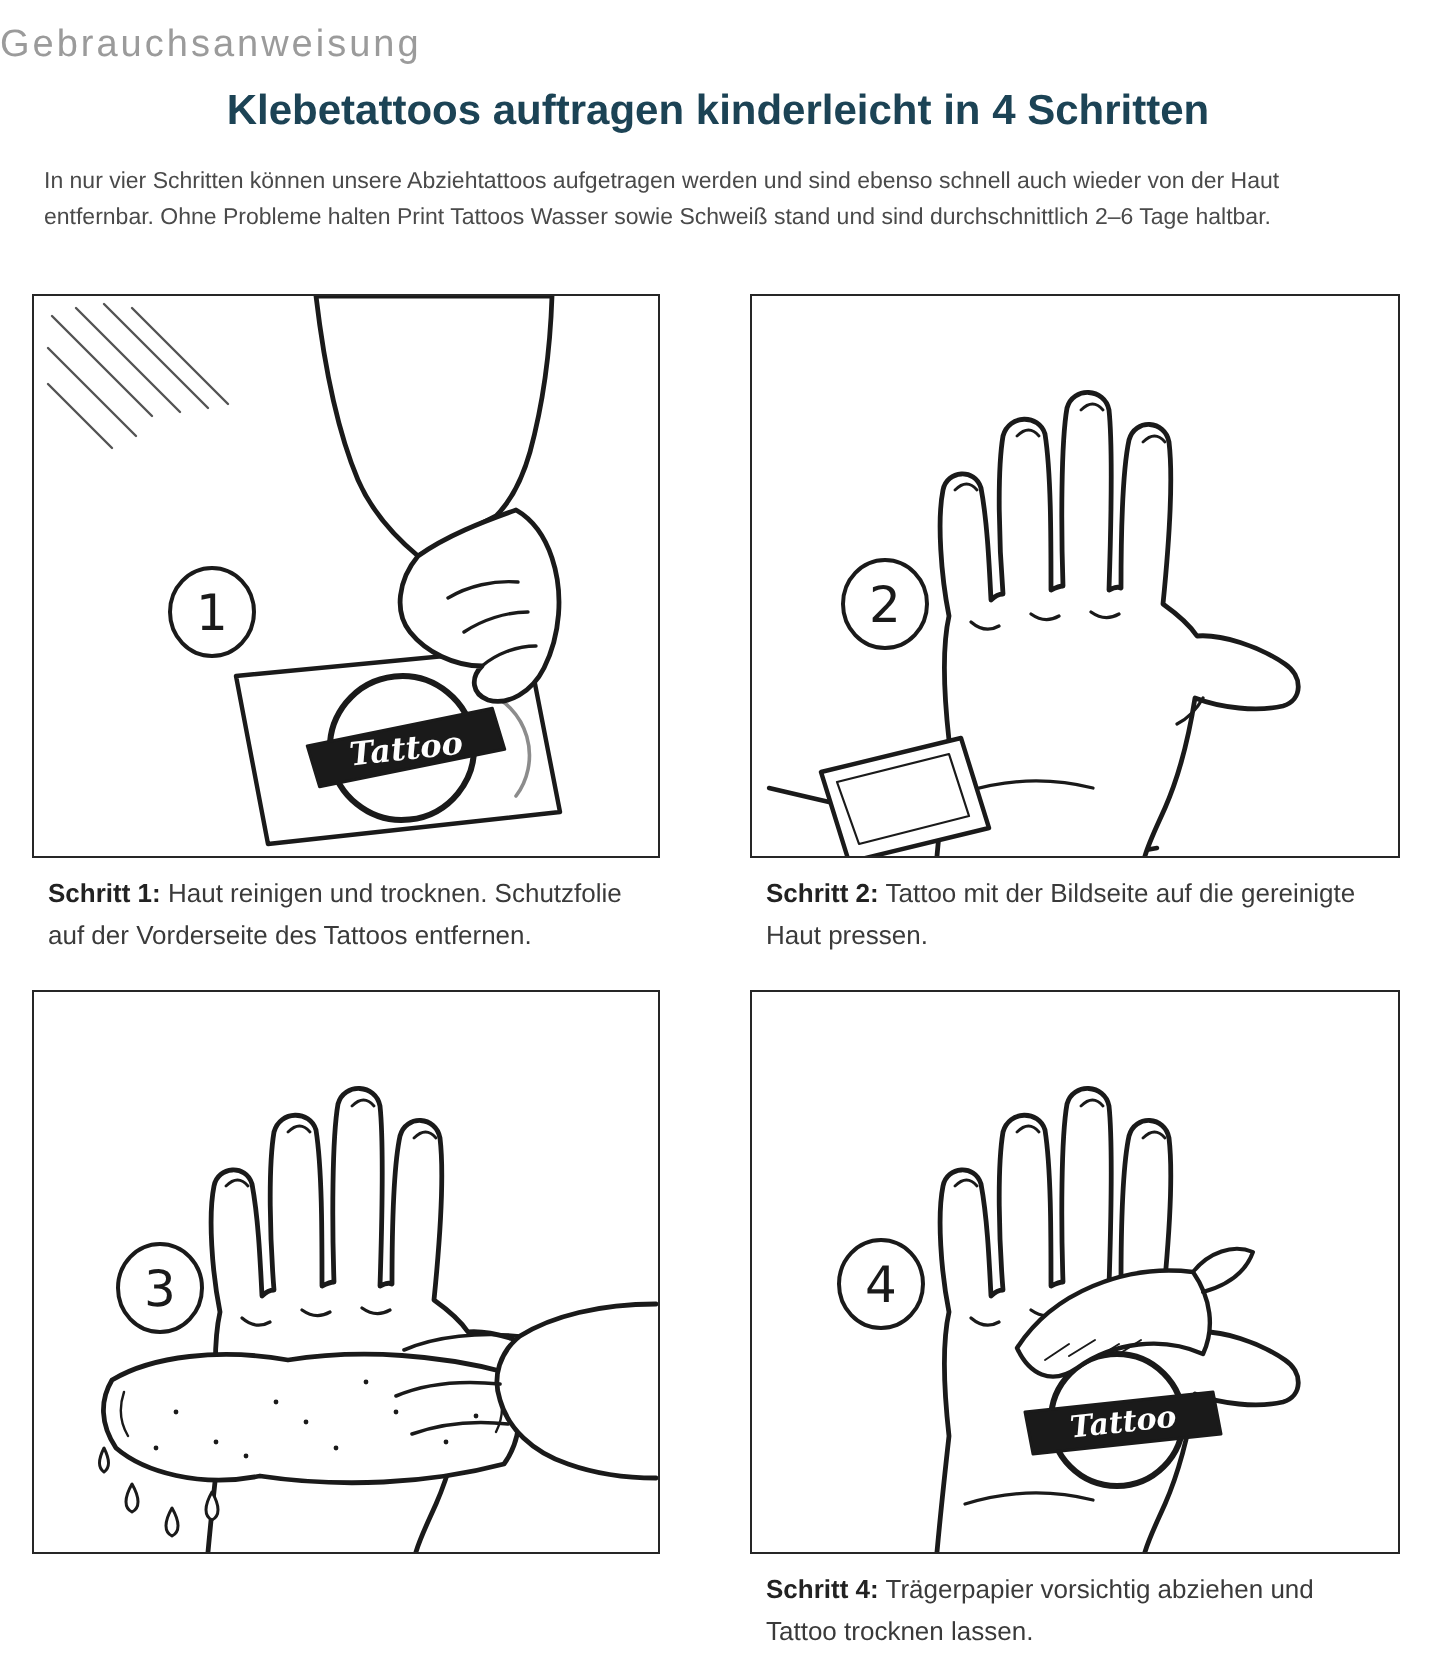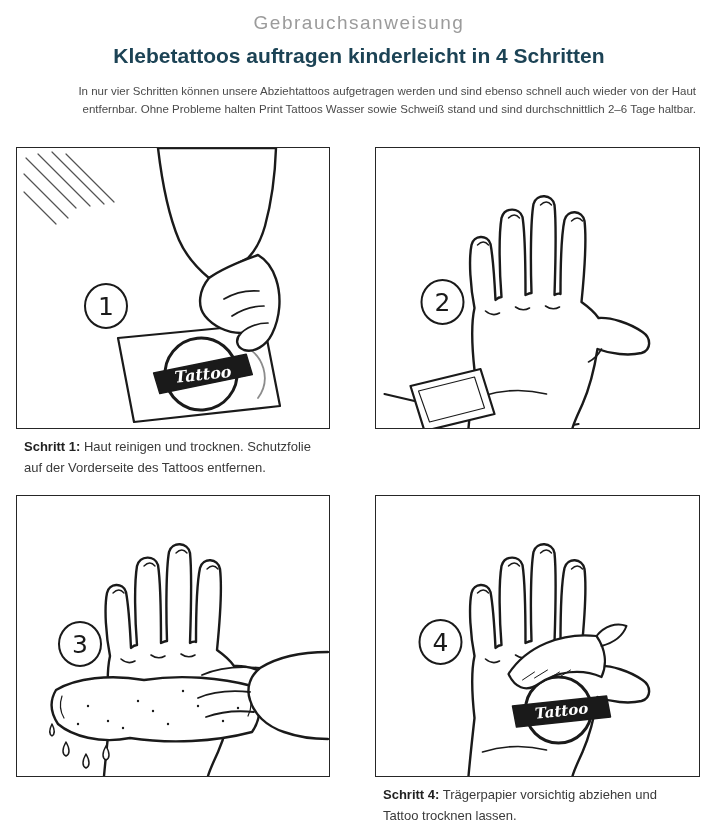--- a/index.html
+++ b/index.html
@@ -6,36 +6,35 @@
   * { box-sizing: border-box; }
   html, body { margin: 0; padding: 0; background: #ffffff; }
   body {
     width: 718px;
     font-family: "Liberation Sans", "DejaVu Sans", sans-serif;
     color: #333;
   }
   .page { width: 718px; margin: 0 auto; padding-top: 6px; }
 
   .title {
-    text-align: center;
     color: #9b9b9b;
     font-size: 19px;
     font-weight: 400;
     letter-spacing: 1.5px;
     margin: 6px 0 10px 0;
   }
   .subtitle {
     text-align: center;
     color: #1c4355;
     font-size: 21px;
     font-weight: 700;
     margin: 0 0 14px 0;
   }
   .intro {
-    text-align: right;
+    text-align: left;
     color: #4a4a4a;
     font-size: 11.5px;
     line-height: 1.6;
     max-width: 690px;
     margin: 0 auto 28px auto;
     padding: 0 8px;
   }
 
   .grid {
     display: grid;
@@ -132,20 +131,24 @@
               <path fill="#fff" stroke-width="2.2" d="M28 238 L98 221 L112 266 L42 283 Z"></path>
               <path stroke-width="1.1" d="M36 243 L92 229 L102 260 L47 274 Z"></path>
             </g>
           </g>
           <g>
             <ellipse cx="60" cy="154" rx="21" ry="22" fill="#fff" stroke="#1a1a1a" stroke-width="2"></ellipse>
             <text class="badge-num" x="60" y="163" text-anchor="middle" font-size="25" fill="#1a1a1a">2</text>
           </g>
         </svg>
       </div>
+      <figcaption>
+        <b>Schritt 2:</b>
+        <span>Tattoo mit der Bildseite auf die gereinigte Haut pressen.</span>
+      </figcaption>
     </figure>
 
     <figure class="step">
       <div class="illus">
         <svg viewBox="0 0 310 280" preserveAspectRatio="xMidYMid meet">
           <g stroke="#1a1a1a" fill="none" stroke-linecap="round" stroke-linejoin="round">
             <g>
               <path fill="#fff" stroke-width="2.4" d="M86 280 C88 258 90 240 92 222 C90 204 88 178 92 160 C88 140 86 112 89 97 C91 87 105 86 108 96 C111 112 112 132 113 152 C115 150 117 149 119 149 C117 124 116 88 119 70 C122 59 137 59 140 69 C143 88 143 120 143 147 C145 146 147 145 149 145 C148 116 148 73 151 56 C154 45 170 46 172 57 C174 76 173 116 172 147 C174 146 176 145 178 146 C178 120 179 86 182 72 C185 61 200 62 202 73 C204 90 202 124 199 154 C206 159 212 164 216 170 C228 169 247 175 260 184 C269 190 269 202 259 205 C246 208 228 206 215 201 C212 220 207 240 200 256 C196 265 192 273 190 280"></path>
               <path stroke-width="1.6" d="M103 163 q7 6 14 2 M133 159 q7 5 14 1 M163 158 q7 5 14 1"></path>
               <path stroke-width="1.4" d="M95 97 q6 -6 11 0 M126 70 q6 -6 11 0 M158 57 q6 -6 11 0 M189 73 q6 -6 11 0"></path>

